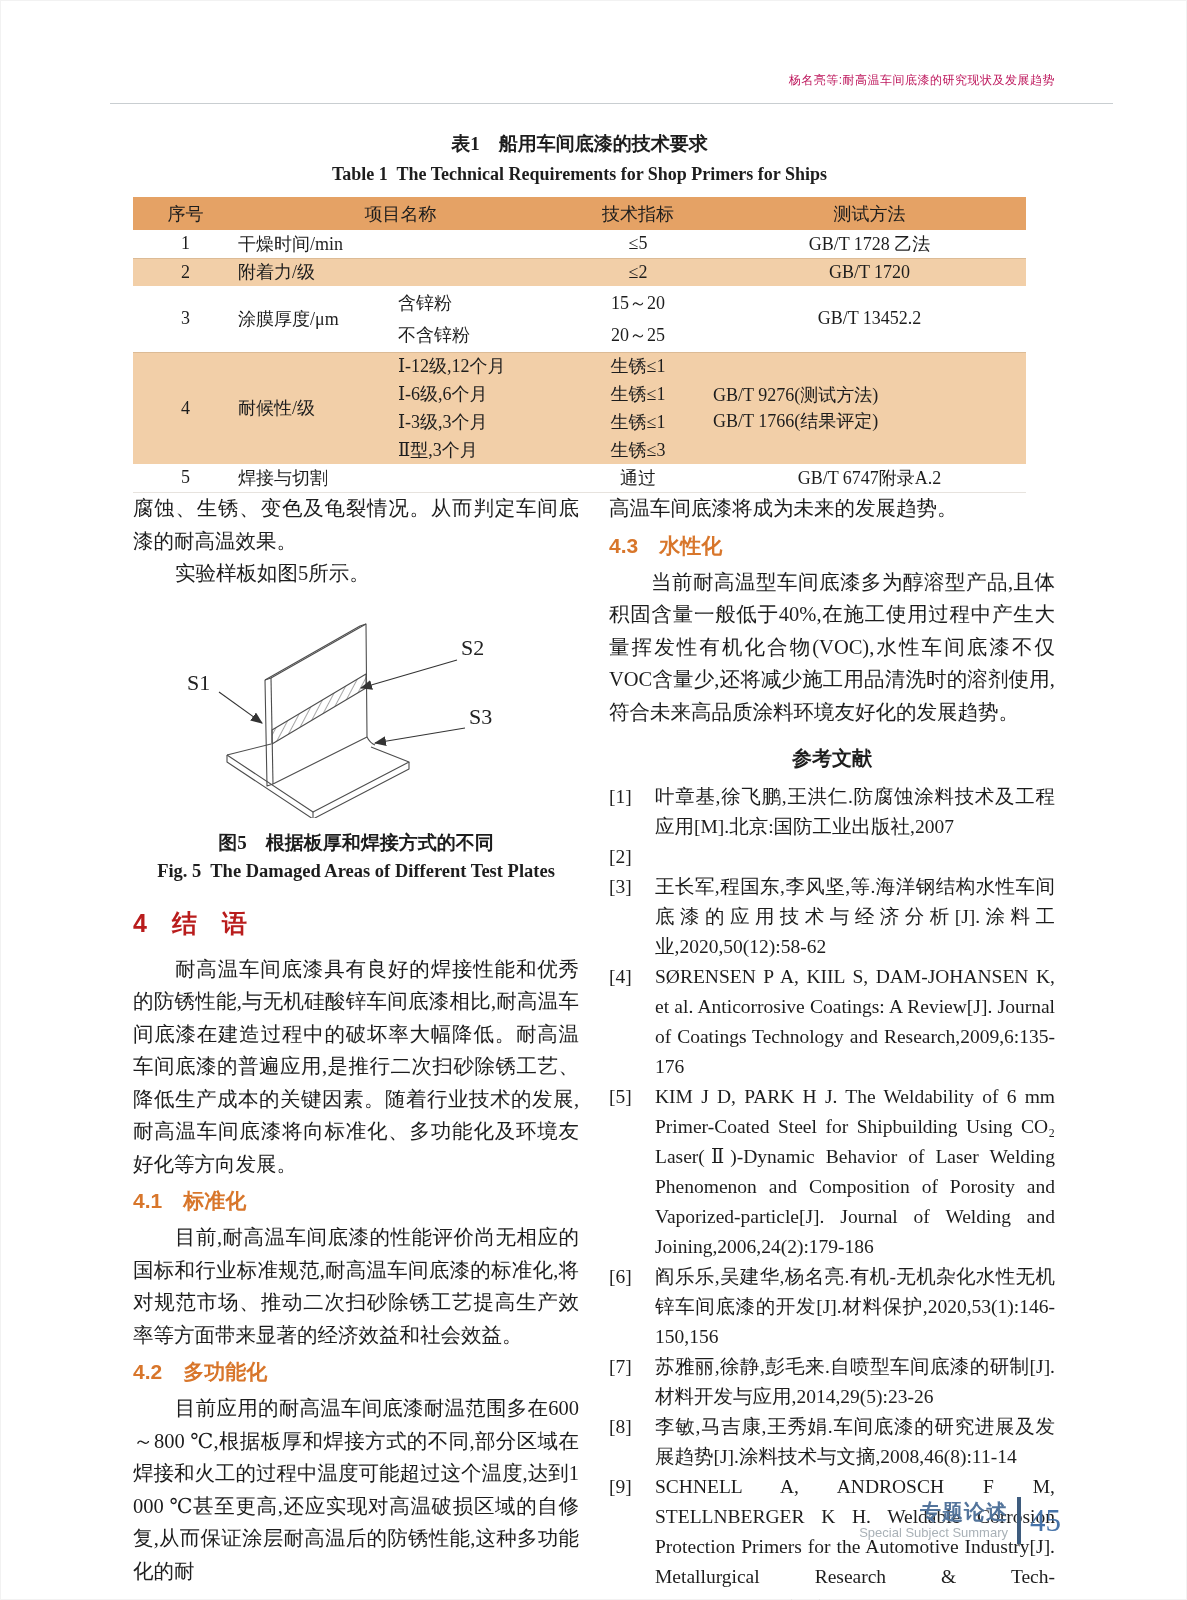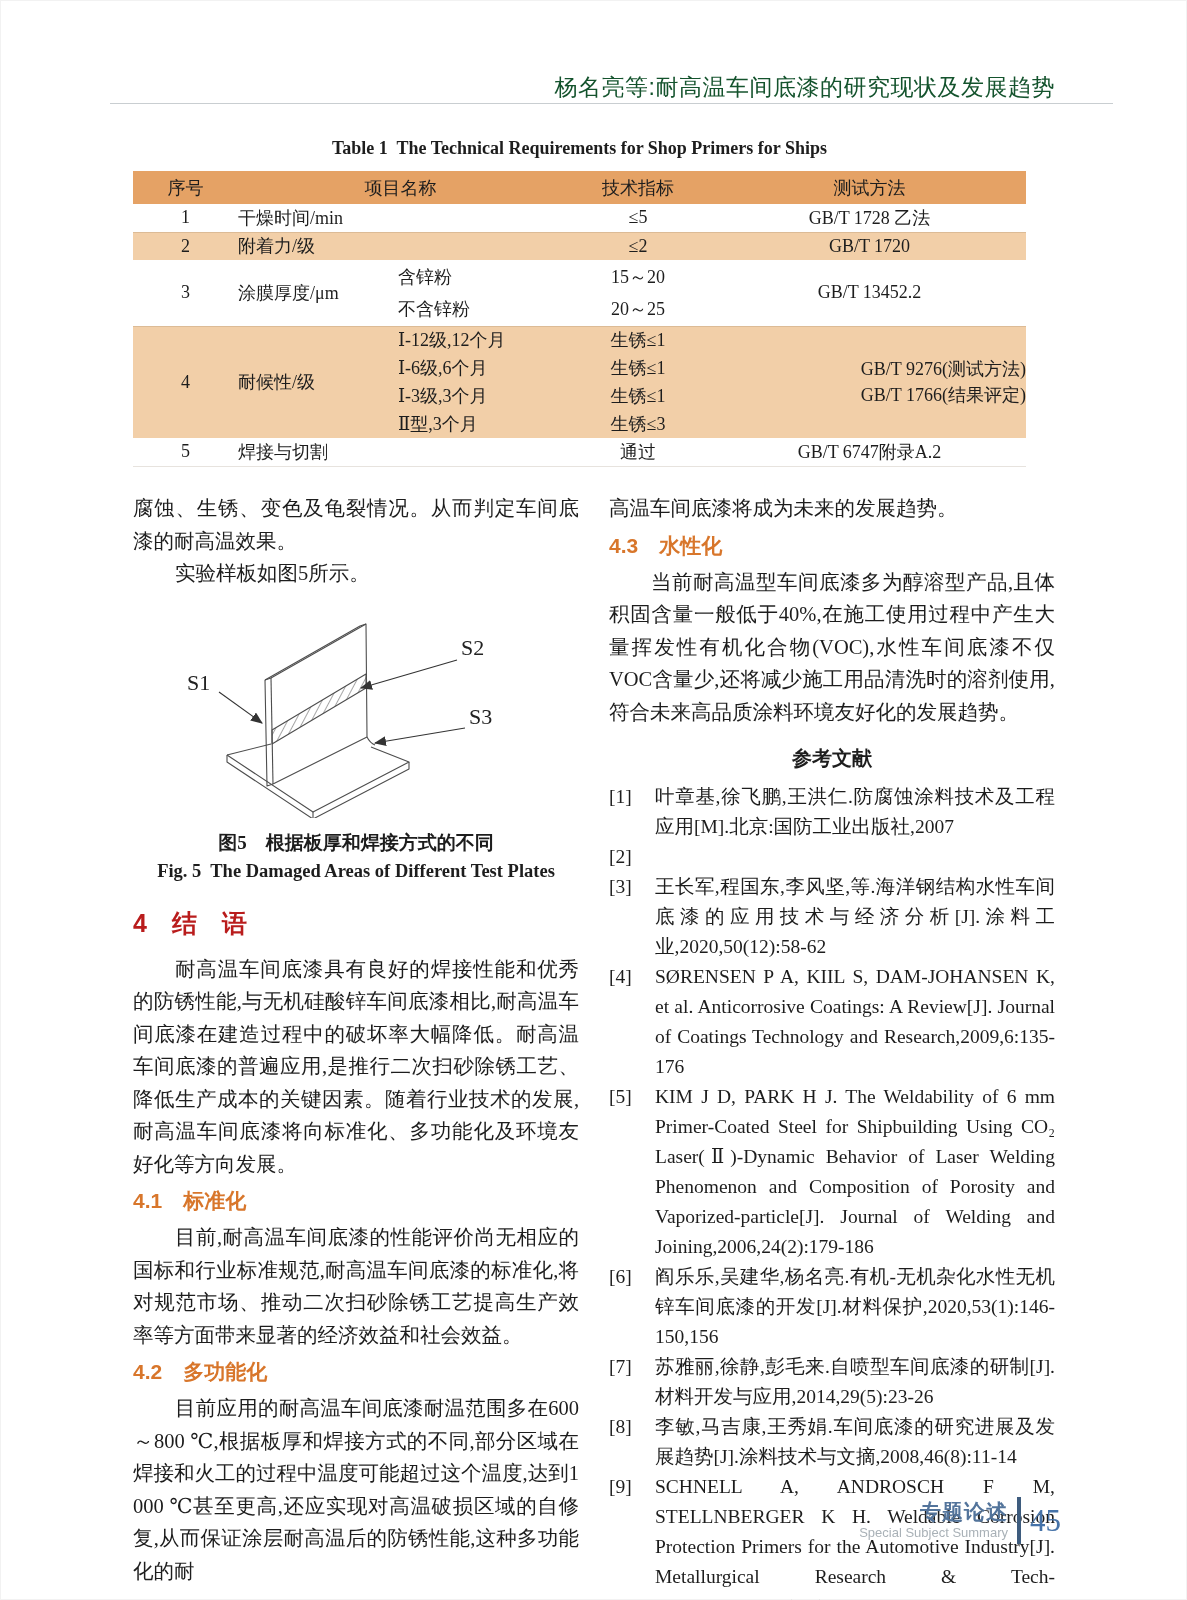--- a/index.html
+++ b/index.html
@@ -5,40 +5,40 @@
   html,body { margin:0; padding:0; background:#ffffff; }
   .page {
     position:relative; width:1187px; height:1600px; background:#ffffff;
     font-family:"Liberation Serif","DejaVu Serif",serif; color:#1d1d1d;
     overflow:hidden; box-shadow: inset 0 0 0 1px #f2f2f2;
   }
   
   .running-header {
     position:absolute; top:72px; right:132px;
     font-family:Liberation Sans, sans-serif;
-    font-size:23px; color:#14532d; letter-spacing:0.5px;
+    font-size:12px; color:#be185d; letter-spacing:0.5px;
   }
   .header-rule { position:absolute; top:103px; left:110px; width:1003px; height:1px; background:#C9CED1; }
 
   
   .table-block { position:absolute; left:133px; top:131px; width:893px; }
   .tbl-title-cn { text-align:center; font-size:19px; font-weight:bold; white-space:pre-wrap; }
   .tbl-title-en { text-align:center; font-size:18px; font-weight:bold; margin-top:7px; white-space:pre-wrap; }
   table.t1 { border-collapse:collapse; table-layout:fixed; width:893px; margin-top:12px; font-size:18px; }
   table.t1 td { padding:0; vertical-align:middle; }
   tr.hdr       { height:33px; }
   tr.r-single  { height:28px; }
   tr.r-sub3    { height:33px; }
   tr.r-sub4    { height:28px; }
   .hdr td  { background:#E5A265; }
   .stripe  { background:#F2CFA8; }
   .c { text-align:center; }
   .l { text-align:left; }
   tr.lined { border-bottom:1px solid rgba(120,100,70,0.18); }
-  .m2line { line-height:26px; text-align:right; }
+  .m2line { line-height:26px; text-align:left; }
 
   
   .col { position:absolute; top:492px; width:446px; }
   .col-left  { left:133px; }
   .col-right { left:609px; }
   .col p { margin:0; font-size:20.5px; line-height:32.5px; text-align:justify; }
   .indent { text-indent:2.05em; }
 
   h2.sec {
     font-family:Liberation Sans, sans-serif;
@@ -77,20 +77,21 @@
 </style>
 </head>
 <body>
 
 <div class="page">
 
   <div class="running-header">杨名亮等:耐高温车间底漆的研究现状及发展趋势</div>
   <div class="header-rule"></div>
 
   <div class="table-block">
+    <div class="tbl-title-cn">表1　船用车间底漆的技术要求</div>
     <div class="tbl-title-en">Table 1  The Technical Requirements for Shop Primers for Ships</div>
     <table class="t1">
       <colgroup>
         <col style="width:105px">
           <col style="width:160px">
           <col style="width:165px">
           <col style="width:150px">
           <col style="width:313px">
       </colgroup>
       <tbody>

